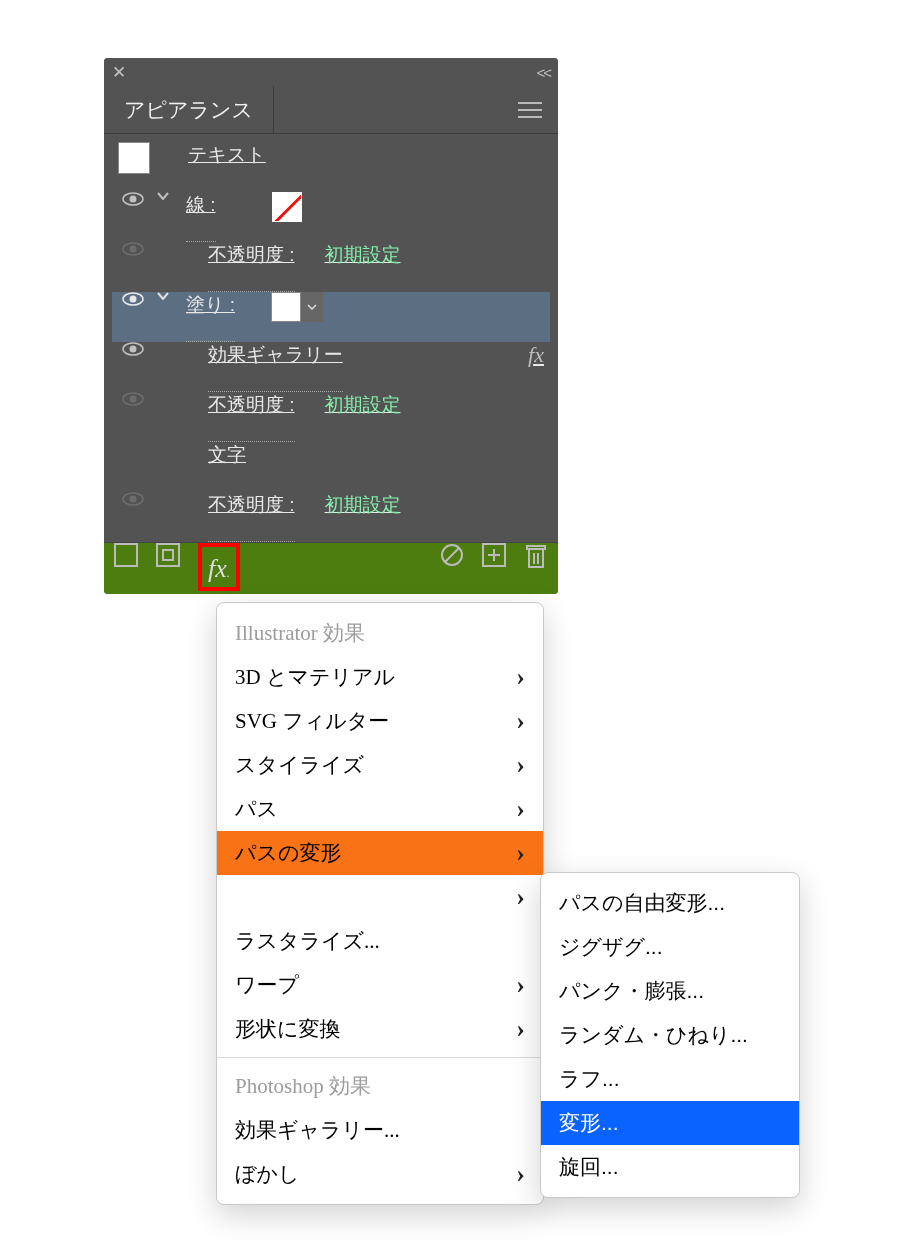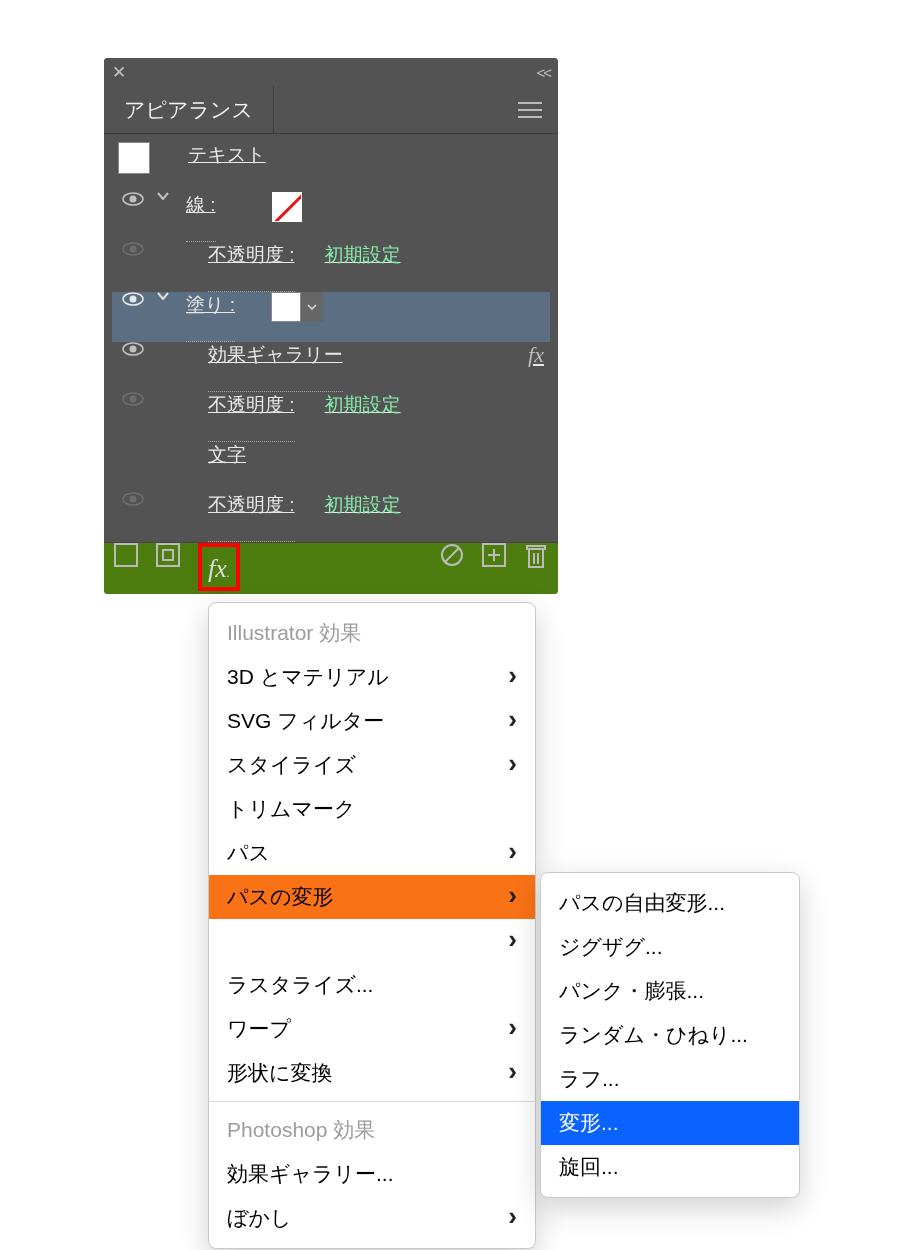--- a/index.html
+++ b/index.html
@@ -122,24 +122,24 @@
   .menu {
     position:absolute;
     background:#fff;
     border:1px solid #c9c9c9;
     border-radius:8px;
     box-shadow:0 10px 30px rgba(0,0,0,0.18);
     padding:8px 0;
     font-size:21px;
     color:#000;
   }
-  .menu.main { left: 208px; top: 602px; width: 328px; }
+  .menu.main { left: 216px; top: 602px; width: 328px; font-family: Liberation Serif, serif; }
   .menu.sub  { left: 540px; top: 872px; width: 260px; }
   .menu-item {
-    display:flex; align-items:flex-end;
+    display:flex; align-items:center;
     padding: 8px 18px;
     height: 44px;
   }
   .menu-item .arrow { margin-left:auto; color:#222; font-weight:600; }
   .menu-item.hover { background:#f97316; }
   .menu-item.sel { background:#0a63ff; color:#fff; }
   .menu-header { color:#9c9c9c; padding:8px 18px; height:44px; display:flex; align-items:center; }
   .menu-sep { height:1px; background:#d9d9d9; margin:6px 0; }
 
   .eye-svg { width:22px; height:14px; }
@@ -297,23 +297,20 @@
       </div>
       <div class="menu-item">
         <span>SVG フィルター</span>
         <span class="arrow" style="font-size: 26px;">›</span>
       </div>
       <div class="menu-item">
         <span>スタイライズ</span>
         <span class="arrow" style="font-size: 26px;">›</span>
       </div>
       <div class="menu-item">
-        <span>トリムマーク</span>
-      </div>
-      <div class="menu-item">
         <span>パス</span>
         <span class="arrow" style="font-size: 26px;">›</span>
       </div>
       <div class="menu-item hover">
         <span>パスの変形</span>
         <span class="arrow" style="font-size: 26px;">›</span>
       </div>
       <div class="menu-item">
         <span class="arrow" style="font-size: 26px;">›</span>
       </div>

